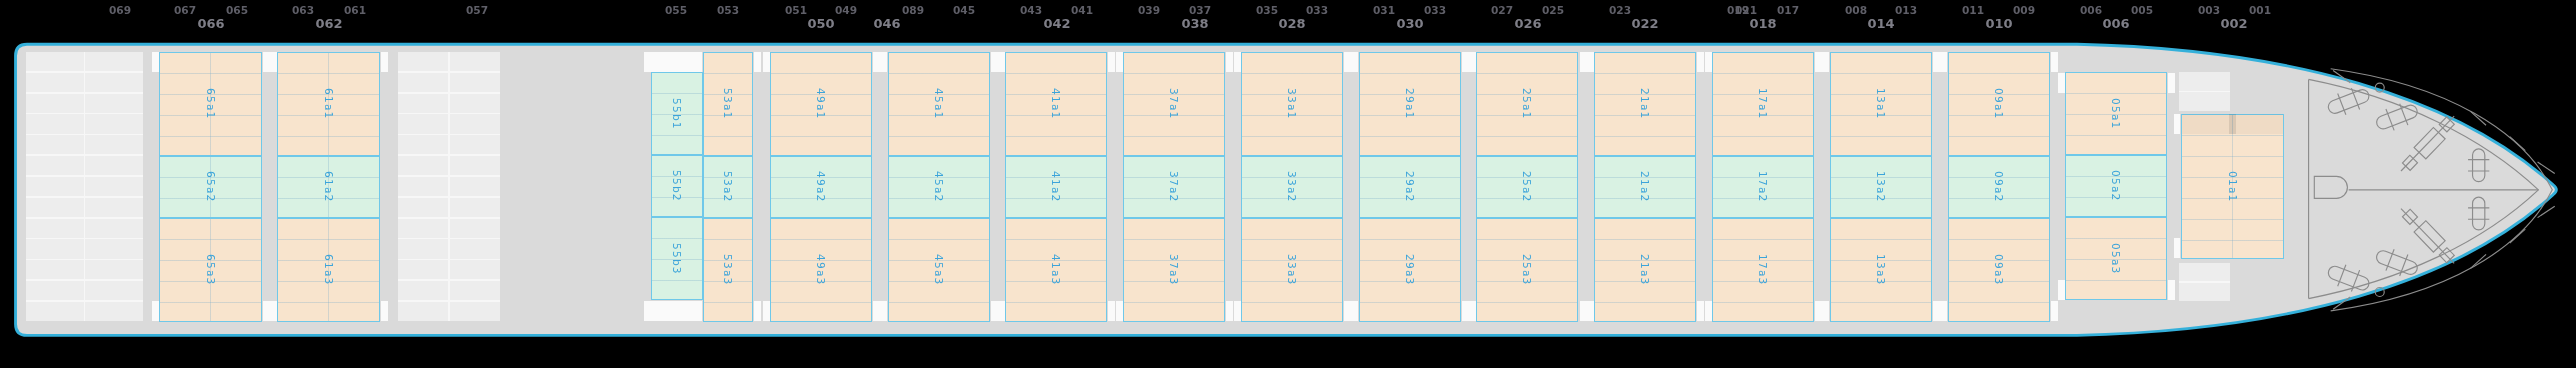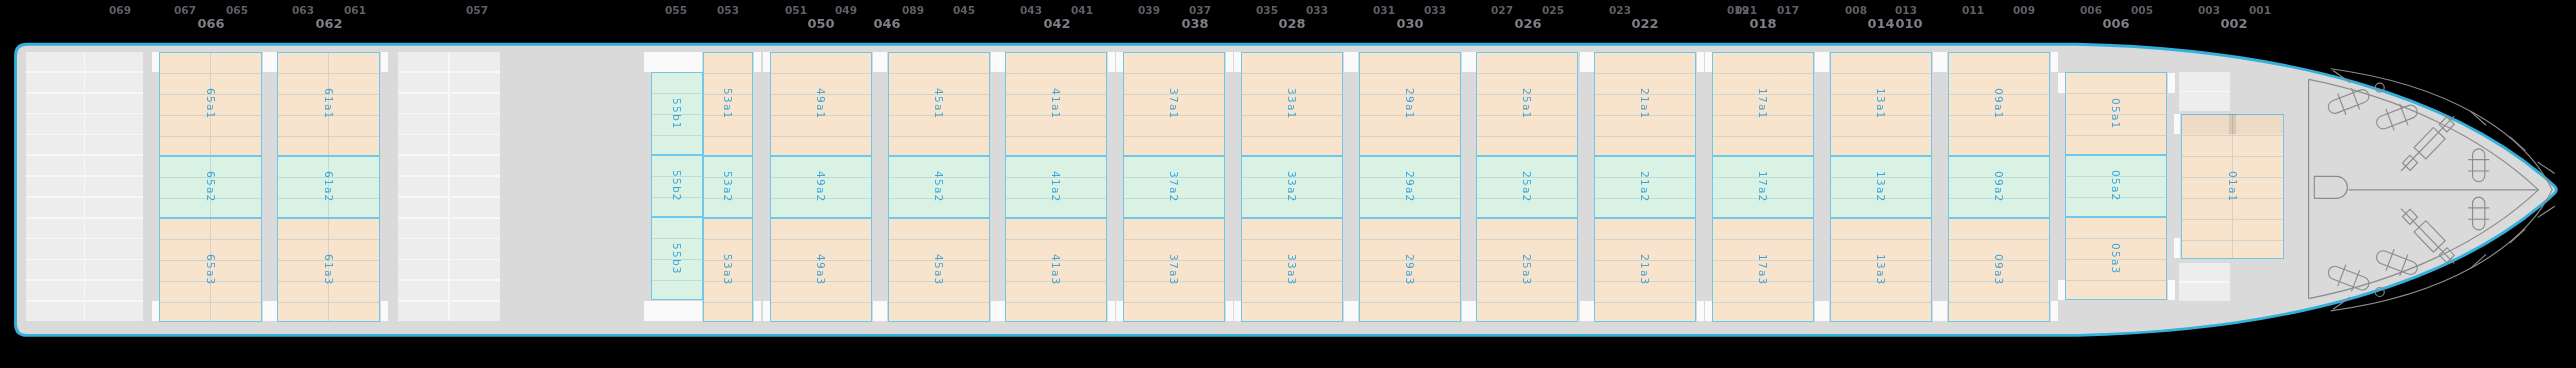--- a/index.html
+++ b/index.html
@@ -470,17 +470,17 @@
     <span class="axis-label axis-row2" style="left: 821px;">050</span>
     <span class="axis-label axis-row2" style="left: 887px;">046</span>
     <span class="axis-label axis-row2" style="left: 1057px;">042</span>
     <span class="axis-label axis-row2" style="left: 1174px; margin-left: 21px;">038</span>
     <span class="axis-label axis-row2" style="left: 1292px;">028</span>
     <span class="axis-label axis-row2" style="left: 1410px;">030</span>
     <span class="axis-label axis-row2" style="left: 1528px;">026</span>
     <span class="axis-label axis-row2" style="left: 1645px;">022</span>
     <span class="axis-label axis-row2" style="left: 1763px;">018</span>
     <span class="axis-label axis-row2" style="left: 1881px;">014</span>
-    <span class="axis-label axis-row2" style="left: 1909px; text-align: center;">010</span>
+    <span class="axis-label axis-row2" style="left: 1999px; text-align: center;">010</span>
     <span class="axis-label axis-row2" style="left: 2116px;">006</span>
     <span class="axis-label axis-row2" style="left: 2234px;">002</span>
   </div>
 
 
 </body></html>

